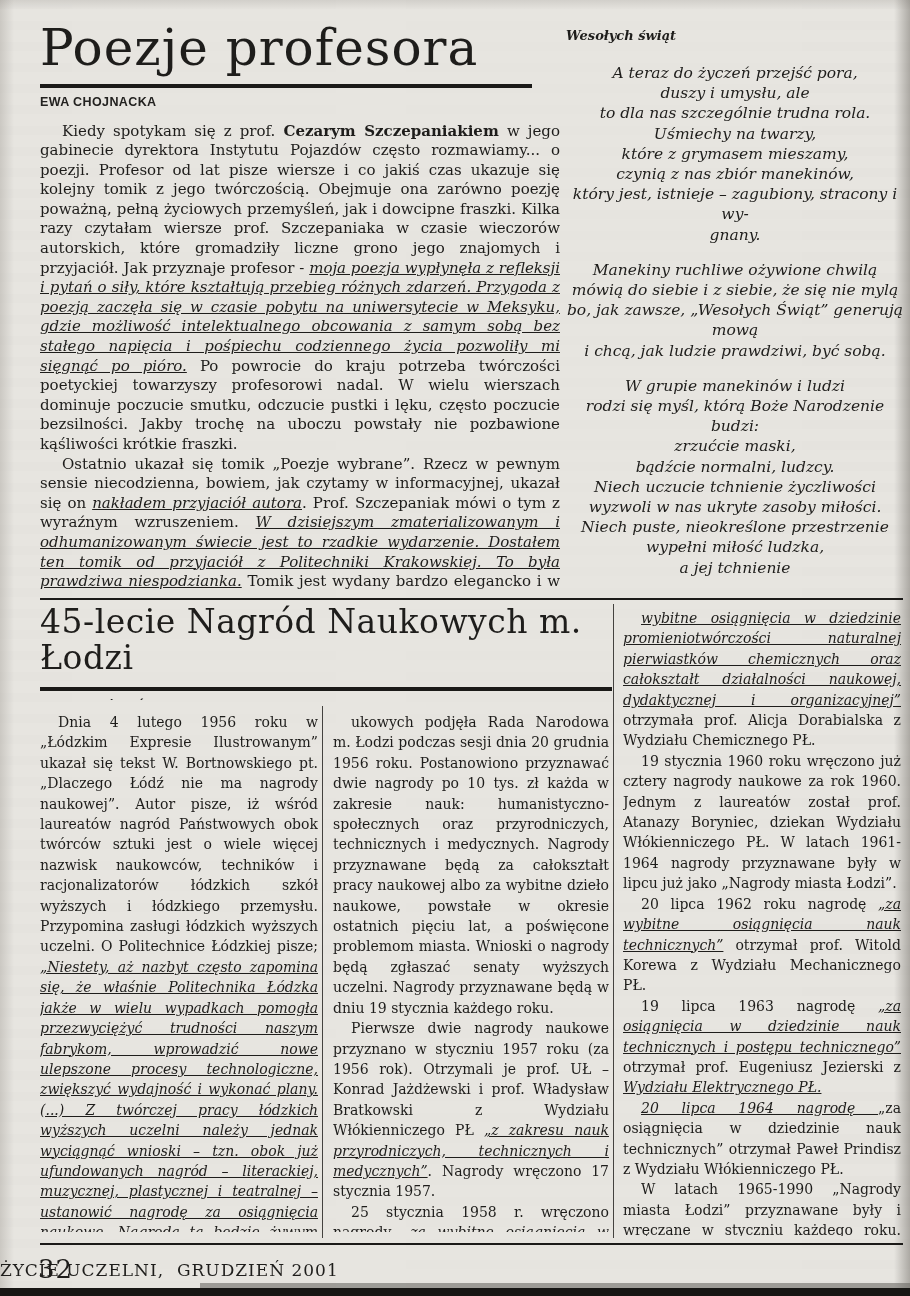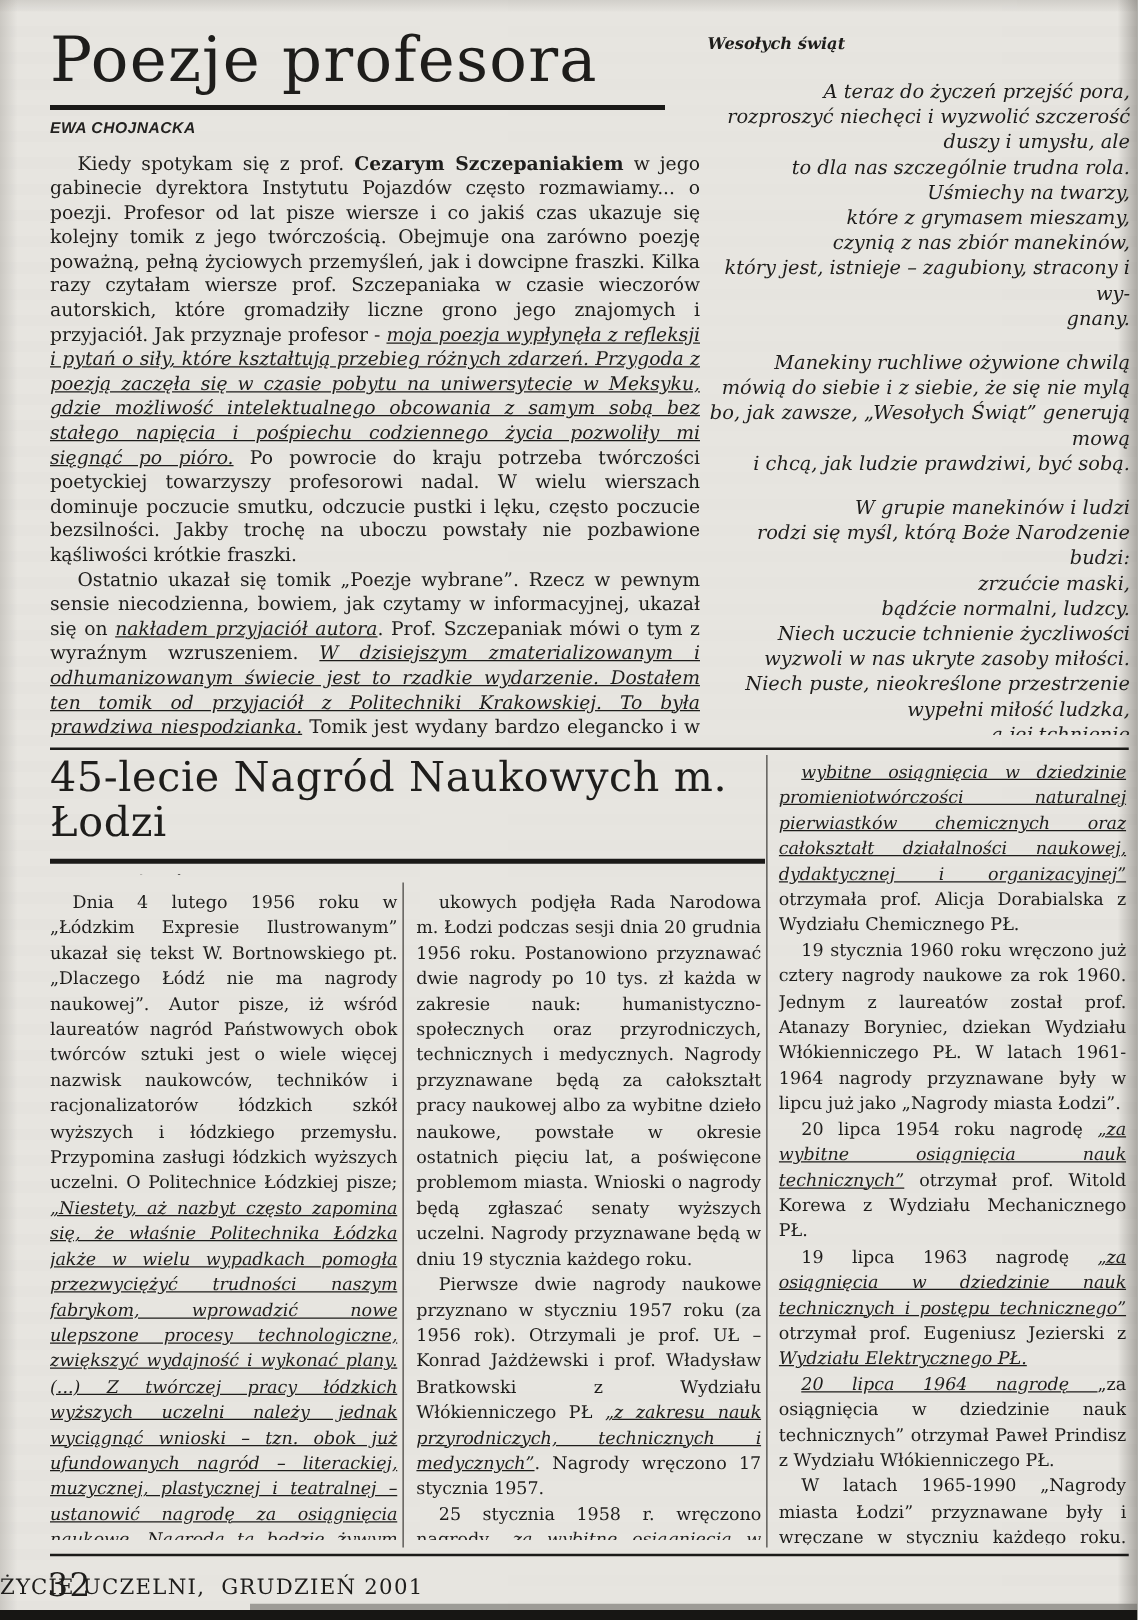--- a/index.html
+++ b/index.html
@@ -23,33 +23,33 @@
     opacity:.35;
   }
 
   .abs{position:absolute;}
   .rule{background:#1b1a18;}
 
   
   .a1{left:40px; top:22px; width:520px; height:572px; overflow:hidden;}
   .a1-title{font-size:50px; line-height:1.05; font-weight:500; letter-spacing:1px; margin:0;}
   .a1-rule{width:492px; height:4px; margin:9px 0 7px;}
-  .byline{font-family:"Liberation Sans",sans-serif; font-weight:bold; font-style:italic;
+  .byline{font-family:"Liberation Sans",sans-serif; font-weight:bold; 
           font-size:12.5px; letter-spacing:.4px; color:#232220;}
   .a1-body{margin-top:13px; font-size:15px; line-height:19.6px; text-align:justify;}
   .para{margin:0; text-indent:22px;}
   .para.noindent{text-indent:0;}
   .seg-b{font-weight:bold;}
   .seg-i{font-style:italic;text-decoration:underline;}
 
   
   .poem{left:566px; top:28px; width:338px; height:560px; overflow:hidden;}
   .poem-title{font-size:13px; font-weight:bold; font-style:italic; margin:0 0 20px 0;}
   .stanza{margin:0 0 15px 0;}
-  .poem-line{font-style:italic; font-size:15.5px; line-height:20.2px; text-align:right;}
+  .poem-line{font-style:italic; font-size:15.5px; line-height:20.2px; text-align:center;}
 
   .rule-mid{left:40px; top:598px; width:863px; height:2px;}
 
   
   .a2-head{left:40px; top:604px; width:572px; height:96px; overflow:hidden;}
   .a2-title{font-size:33px; font-weight:500; letter-spacing:.5px; margin:0; line-height:1.1;}
   .a2-rule{width:572px; height:4px; margin:10px 0 8px;}
   .colbody{font-size:14px; line-height:20.4px; text-align:justify;}
   .col1{left:40px;  top:712px; width:278px; height:520px; overflow:hidden;}
   .col2{left:333px; top:712px; width:276px; height:520px; overflow:hidden;}
@@ -79,21 +79,20 @@
         <p class="para"><span class="seg-n">Kiedy spotykam się z prof. </span><span class="seg-b">Cezarym Szczepaniakiem</span><span class="seg-n"> w jego gabinecie dyrektora Instytutu Pojazdów często rozmawiamy... o poezji. Profesor od lat pisze wiersze i co jakiś czas ukazuje się kolejny tomik z jego twórczością. Obejmuje ona zarówno poezję poważną, pełną życiowych przemyśleń, jak i dowcipne fraszki. Kilka razy czytałam wiersze prof. Szczepaniaka w czasie wieczorów autorskich, które gromadziły liczne grono jego znajomych i przyjaciół. Jak przyznaje profesor - </span><span class="seg-i">moja poezja wypłynęła z refleksji i pytań o siły, które kształtują przebieg różnych zdarzeń. Przygoda z poezją zaczęła się w czasie pobytu na uniwersytecie w Meksyku, gdzie możliwość intelektualnego obcowania z samym sobą bez stałego napięcia i pośpiechu codziennego życia pozwoliły mi sięgnąć po pióro.</span><span class="seg-n"> Po powrocie do kraju potrzeba twórczości poetyckiej towarzyszy profesorowi nadal. W wielu wierszach dominuje poczucie smutku, odczucie pustki i lęku, często poczucie bezsilności. Jakby trochę na uboczu powstały nie pozbawione kąśliwości krótkie fraszki.</span></p>
         <p class="para"><span class="seg-n">Ostatnio ukazał się tomik „Poezje wybrane”. Rzecz w pewnym sensie niecodzienna, bowiem, jak czytamy w informacyjnej, ukazał się on </span><span class="seg-i">nakładem przyjaciół autora</span><span class="seg-n">. Prof. Szczepaniak mówi o tym z wyraźnym wzruszeniem. </span><span class="seg-i">W dzisiejszym zmaterializowanym i odhumanizowanym świecie jest to rzadkie wydarzenie. Dostałem ten tomik od przyjaciół z Politechniki Krakowskiej. To była prawdziwa niespodzianka.</span><span class="seg-n"> Tomik jest wydany bardzo elegancko i w efektownej szacie graficznej. Zawiera kilkadziesiąt wierszy i fraszek, wśród nich jest wiersz cytowany poniżej.</span></p>
       </div>
   </section>
 
   <aside class="abs poem">
     <h2 class="poem-title">Wesołych świąt</h2>
     <div>
         <div class="stanza">
           <div class="poem-line">A teraz do życzeń przejść pora,</div>
-          <div class="poem-line">rozproszyć niechęci i wyzwolić szczerość</div>
           <div class="poem-line">duszy i umysłu, ale</div>
           <div class="poem-line">to dla nas szczególnie trudna rola.</div>
           <div class="poem-line">Uśmiechy na twarzy,</div>
           <div class="poem-line">które z grymasem mieszamy,</div>
           <div class="poem-line">czynią z nas zbiór manekinów,</div>
           <div class="poem-line">który jest, istnieje – zagubiony, stracony i wy-</div>
           <div class="poem-line">gnany.</div>
         </div>
         <div class="stanza">
           <div class="poem-line">Manekiny ruchliwe ożywione chwilą</div>
@@ -129,21 +128,21 @@
       <p class="para"><span class="seg-n">Dnia 4 lutego 1956 roku w „Łódzkim Expresie Ilustrowanym” ukazał się tekst W. Bortnowskiego pt. „Dlaczego Łódź nie ma nagrody naukowej”. Autor pisze, iż wśród laureatów nagród Państwowych obok twórców sztuki jest o wiele więcej nazwisk naukowców, techników i racjonalizatorów łódzkich szkół wyższych i łódzkiego przemysłu. Przypomina zasługi łódzkich wyższych uczelni. O Politechnice Łódzkiej pisze; </span><span class="seg-i">„Niestety, aż nazbyt często zapomina się, że właśnie Politechnika Łódzka jakże w wielu wypadkach pomogła przezwyciężyć trudności naszym fabrykom, wprowadzić nowe ulepszone procesy technologiczne, zwiększyć wydajność i wykonać plany. (...) Z twórczej pracy łódzkich wyższych uczelni należy jednak wyciągnąć wnioski – tzn. obok już ufundowanych nagród – literackiej, muzycznej, plastycznej i teatralnej – ustanowić nagrodę za osiągnięcia naukowe. Nagroda ta będzie żywym świadectwem awansu Łodzi, która jest przecież miastem dziesięciu wyższych uczelni”</span></p>
     </div>
   <div class="abs colbody col2">
       <p class="para noindent"><span class="seg-n">ukowych podjęła Rada Narodowa m. Łodzi podczas sesji dnia 20 grudnia 1956 roku. Postanowiono przyznawać dwie nagrody po 10 tys. zł każda w zakresie nauk: humanistyczno-społecznych oraz przyrodniczych, technicznych i medycznych. Nagrody przyznawane będą za całokształt pracy naukowej albo za wybitne dzieło naukowe, powstałe w okresie ostatnich pięciu lat, a poświęcone problemom miasta. Wnioski o nagrody będą zgłaszać senaty wyższych uczelni. Nagrody przyznawane będą w dniu 19 stycznia każdego roku.</span></p>
       <p class="para"><span class="seg-n">Pierwsze dwie nagrody naukowe przyznano w styczniu 1957 roku (za 1956 rok). Otrzymali je prof. UŁ – Konrad Jażdżewski i prof. Władysław Bratkowski z Wydziału Włókienniczego PŁ </span><span class="seg-i">„z zakresu nauk przyrodniczych, technicznych i medycznych”</span><span class="seg-n">. Nagrody wręczono 17 stycznia 1957.</span></p>
       <p class="para"><span class="seg-n">25 stycznia 1958 r. wręczono nagrody </span><span class="seg-i">„za wybitne osiągnięcia w dziedzinie nauki i sztuki za rok 1958”</span></p>
     </div>
   <div class="abs colbody col3">
       <p class="para noindent"><span class="seg-i">wybitne osiągnięcia w dziedzinie promieniotwórczości naturalnej pierwiastków chemicznych oraz całokształt działalności naukowej, dydaktycznej i organizacyjnej”</span><span class="seg-n"> otrzymała prof. Alicja Dorabialska z Wydziału Chemicznego PŁ.</span></p>
       <p class="para"><span class="seg-n">19 stycznia 1960 roku wręczono już cztery nagrody naukowe za rok 1960. Jednym z laureatów został prof. Atanazy Boryniec, dziekan Wydziału Włókienniczego PŁ. W latach 1961-1964 nagrody przyznawane były w lipcu już jako „Nagrody miasta Łodzi”.</span></p>
-      <p class="para"><span class="seg-n">20 lipca 1954 roku nagrodę </span><span class="seg-i">„za wybitne osiągnięcia nauk technicznych”</span><span class="seg-n"> otrzymał prof. Witold Korewa z Wydziału Mechanicznego PŁ.</span></p>
+      <p class="para"><span class="seg-n">20 lipca 1962 roku nagrodę </span><span class="seg-i">„za wybitne osiągnięcia nauk technicznych”</span><span class="seg-n"> otrzymał prof. Witold Korewa z Wydziału Mechanicznego PŁ.</span></p>
       <p class="para"><span class="seg-n">19 lipca 1963 nagrodę </span><span class="seg-i">„za osiągnięcia w dziedzinie nauk technicznych i postępu technicznego”</span><span class="seg-n"> otrzymał prof. Eugeniusz Jezierski z </span><span class="seg-i">Wydziału Elektrycznego PŁ.</span></p>
       <p class="para"><span class="seg-i">20 lipca 1964 nagrodę </span><span class="seg-n">„za osiągnięcia w dziedzinie nauk technicznych” otrzymał Paweł Prindisz z Wydziału Włókienniczego PŁ.</span></p>
       <p class="para"><span class="seg-n">W latach 1965-1990 „Nagrody miasta Łodzi” przyznawane były i wręczane w styczniu każdego roku. Tylko w latach 1972 i 1975 wśród laureatów nie było profesora z PŁ.</span></p>
     </div>
   <div class="abs vrule1"></div>
   <div class="abs vrule2"></div>
 
   <div class="abs rule foot-rule"></div>
   <div class="abs page-num">32</div>
   <div class="abs journal">ŻYCIE UCZELNI,  GRUDZIEŃ 2001</div>

